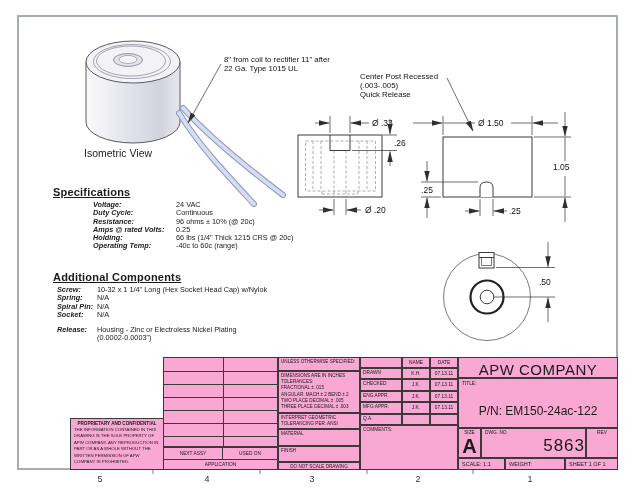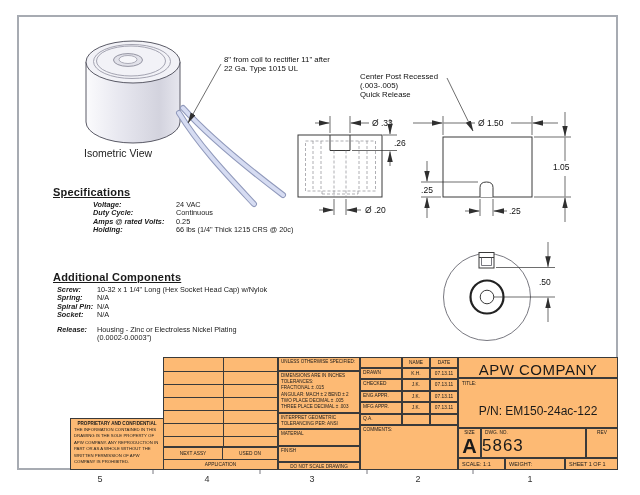--- a/index.html
+++ b/index.html
@@ -20,31 +20,31 @@
   
   .tblock{position:absolute;}
   .bhead{font-size:11px;font-weight:bold;text-decoration:underline;margin-left:9px;letter-spacing:.2px;white-space:nowrap;}
   .rows{margin-top:3px;margin-left:13px;}
   .srow{height:8.3px;font-size:7.3px;line-height:8.4px;white-space:nowrap;}
   .lab{display:inline-block;font-weight:bold;font-style:italic;}
   .spec .lab{width:83px;margin-left:36px;}
   .addl .lab{width:40px;}
   .gap{height:7px;}
   
-  .c{position:absolute;border:1px solid #3a3a3a;box-sizing:border-box;background:#fdba74;overflow:hidden;}
+  .c{position:absolute;border:1px solid #3a3a3a;box-sizing:border-box;background:#f9a8d4;overflow:hidden;}
   .tiny{font-size:4.6px;line-height:1.35;}
   .tiny2{font-size:4.8px;line-height:1.3;}
   .cell-pad{padding:1px 2px;}
   .ctr{text-align:center;}
   .rowline{position:absolute;left:0;right:0;height:1px;background:#3a3a3a;}
   .vline{position:absolute;top:0;bottom:0;width:1px;background:#3a3a3a;}
   .company{font-size:15px;letter-spacing:.5px;padding-top:3px;text-align:center;}
   .pn{font-size:12px;text-align:center;margin-top:17px;}
   .bigA{font-size:20px;font-weight:bold;text-align:center;line-height:20px;}
-  .dwgnum{font-size:17px;text-align:left;letter-spacing:1px;}
+  .dwgnum{font-size:17px;text-align:right;letter-spacing:1px;}
   .prop-title{font-size:4.6px;font-weight:bold;text-align:center;margin-top:2px;}
   .prop-body{font-size:4.3px;line-height:1.5;padding:1px 3px;}
 </style>
 </head>
 <body>
 
 <div class="sheet"></div>
 
 <svg width="640" height="495" viewBox="0 0 640 495">
   <defs>
@@ -182,22 +182,24 @@
     <text x="418" y="482" class="rul" text-anchor="middle">2</text>
     <text x="530" y="482" class="rul" text-anchor="middle">1</text>
   </g>
 </svg>
 
 <div class="tblock spec" style="left:44px;top:186px;">
   <div class="bhead">Specifications</div>
   <div class="rows">
     <div class="srow"><span class="lab">Voltage:</span><span>24 VAC</span></div>
     <div class="srow"><span class="lab">Duty Cycle:</span><span>Continuous</span></div>
+    <div class="srow"><span class="lab">Resistance:</span><span>96 ohms ± 10% (@ 20c)</span></div>
     <div class="srow"><span class="lab">Amps @ rated Volts:</span><span>0.25</span></div>
     <div class="srow"><span class="lab">Holding:</span><span>66 lbs (1/4" Thick 1215 CRS @ 20c)</span></div>
+    <div class="srow"><span class="lab">Operating Temp:</span><span>-40c to 60c (range)</span></div>
   </div>
 </div>
 
 <div class="tblock addl" style="left:44px;top:271px;">
   <div class="bhead">Additional Components</div>
   <div class="rows">
     <div class="srow"><span class="lab">Screw:</span><span>10-32 x 1 1/4" Long (Hex Socket Head Cap) w/Nylok</span></div>
     <div class="srow"><span class="lab">Spring:</span><span>N/A</span></div>
     <div class="srow"><span class="lab">Spiral Pin:</span><span>N/A</span></div>
     <div class="srow"><span class="lab">Socket:</span><span>N/A</span></div>

